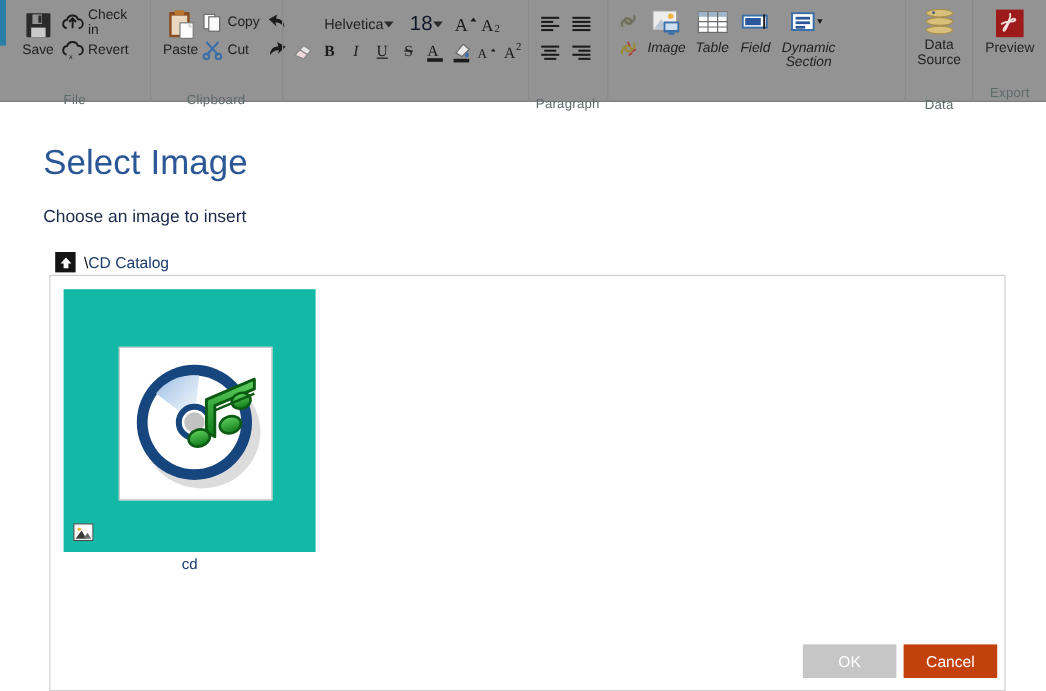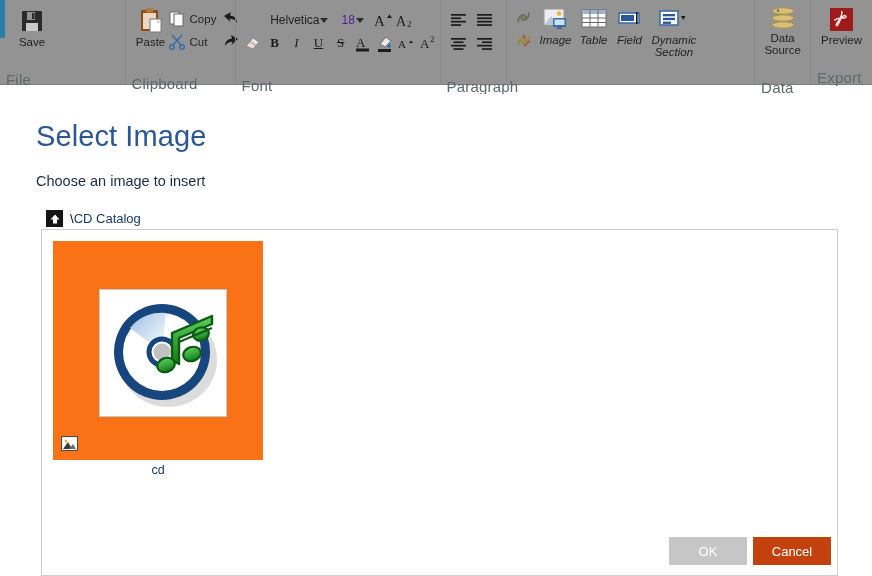--- a/index.html
+++ b/index.html
@@ -35,21 +35,22 @@
     padding: 4px 6px 0 6px;
   }
   .ribgroup + .ribgroup { border-left: 1px solid #8a8a8a; }
   .ribgroup-body {
     flex: 1;
     display: flex;
     align-items: flex-start;
     padding-top: 2px;
   }
   .ribgroup-label {
-    font-size: 15px;
+    text-align: center;
+    font-size: 11px;
     color: #5e6a6a;
     height: 18px;
     line-height: 16px;
     letter-spacing: .2px;
     margin-top: 24px;
   }
 
   .bigbtn {
     display: flex; flex-direction: column;
     align-items: center; justify-content: flex-start;
@@ -78,21 +79,21 @@
     width: 78px; font-size: 12px; color: #1f1f1f;
     text-align: right;
   }
   .caret {
     width: 0; height: 0;
     border-left: 4.5px solid transparent;
     border-right: 4.5px solid transparent;
     border-top: 5px solid #2b2b2b;
     display: inline-block;
   }
-  .fontsize { font-size: 12px; color: #4c1d95; padding: 0 1px 0 14px; }
+  .fontsize { font-size: 17px; color: #0f172a; padding: 0 1px 0 14px; }
   .fbtn {
     width: 22px; height: 21px;
     display: flex; align-items: center; justify-content: center;
     font-size: 13px; color: #1b1b1b;
     font-family: "Liberation Serif", serif;
     cursor: default;
   }
 
   .algrid { display: grid; grid-template-columns: repeat(2, 24px); grid-auto-rows: 22px; gap: 2px; padding-top: 3px; }
   .alcell { display: flex; align-items: center; justify-content: center; cursor: default; }
@@ -131,21 +132,21 @@
   #listbox {
     position: absolute; left: 41px; top: 135px;
     width: 797px; height: 347px;
     border: 1px solid #cfcfcf;
     background: #fff;
     padding: 11px 0 0 11px;
     overflow: hidden;
   }
   .filecell {
     width: 210px; height: 219px;
-    background: #f97316;
+    background: #14b8a6;
     position: relative;
     cursor: pointer;
   }
   .thumbframe {
     position: absolute; left: 46px; top: 48px;
     width: 128px; height: 128px;
     border: 1px solid #c9c9c9;
     background: #fff;
   }
   .picbadge {
@@ -182,20 +183,40 @@
       <div class="bigbtn">
         <span class="ico">
           <svg width="28" height="28" viewBox="0 0 28 28">
             <rect x="4" y="4" width="20" height="20" rx="1" fill="#2b2b2b"></rect>
             <rect x="9" y="5" width="8" height="8" fill="#939393"></rect>
             <rect x="14" y="6" width="2.5" height="6" fill="#2b2b2b"></rect>
             <rect x="8" y="16" width="12" height="8" fill="#c9c9c9"></rect>
           </svg>
         </span>
         <span class="lbl">Save</span>
+      </div>
+      <div class="stackcol">
+        <div class="smallbtn">
+          <span class="ico">
+            <svg width="19" height="17" viewBox="0 0 19 17">
+              <path d="M4.5 13.5a3.6 3.6 0 0 1 .4-7.1A4.8 4.8 0 0 1 14 6.1a3.4 3.4 0 0 1 .6 7.4" fill="none" stroke="#1b1b1b" stroke-width="1.6"></path>
+              <path d="M9.5 13.5V5.6M6.6 8.3l2.9-2.9 2.9 2.9" fill="none" stroke="#1b1b1b" stroke-width="1.6"></path>
+            </svg>
+          </span>
+          <span>Check in</span>
+        </div>
+        <div class="smallbtn">
+          <span class="ico">
+            <svg width="19" height="17" viewBox="0 0 19 17">
+              <path d="M4.5 12.5a3.6 3.6 0 0 1 .4-7.1A4.8 4.8 0 0 1 14 5.1a3.4 3.4 0 0 1 .6 7.4" fill="none" stroke="#1b1b1b" stroke-width="1.6"></path>
+              <text x="6.5" y="16" font-size="6" fill="#1b1b1b" font-family="Liberation Sans, sans-serif">x</text>
+            </svg>
+          </span>
+          <span>Revert</span>
+        </div>
       </div>
     </div>
     <div class="ribgroup-label">File</div>
   </div>
 
   <div class="ribgroup" style="width:110px;">
     <div class="ribgroup-body" style="padding-left:4px;">
       <div class="bigbtn">
         <span class="ico">
           <svg width="26" height="28" viewBox="0 0 26 28">
@@ -302,21 +323,20 @@
           </span>
           <span class="fbtn">
             <svg width="20" height="18" viewBox="0 0 20 18">
               <text x="1" y="14" font-size="13" font-family="Liberation Serif, serif" fill="#1b1b1b">A</text>
               <text x="11" y="8" font-size="9" font-family="Liberation Serif, serif" fill="#1b1b1b">2</text>
             </svg>
           </span>
         </div>
       </div>
     </div>
-    <div class="ribgroup-label">Font</div>
   </div>
 
   <div class="ribgroup" style="width:66px;">
     <div class="ribgroup-body">
       <div class="algrid">
         <div class="alcell">
           <svg width="17" height="15" viewBox="0 0 17 15">
             <rect x="1" y="1" width="15" height="1.7" fill="#1b1b1b"></rect>
             <rect x="1" y="4.4" width="10" height="1.7" fill="#1b1b1b"></rect>
             <rect x="1" y="7.8" width="15" height="1.7" fill="#1b1b1b"></rect>

